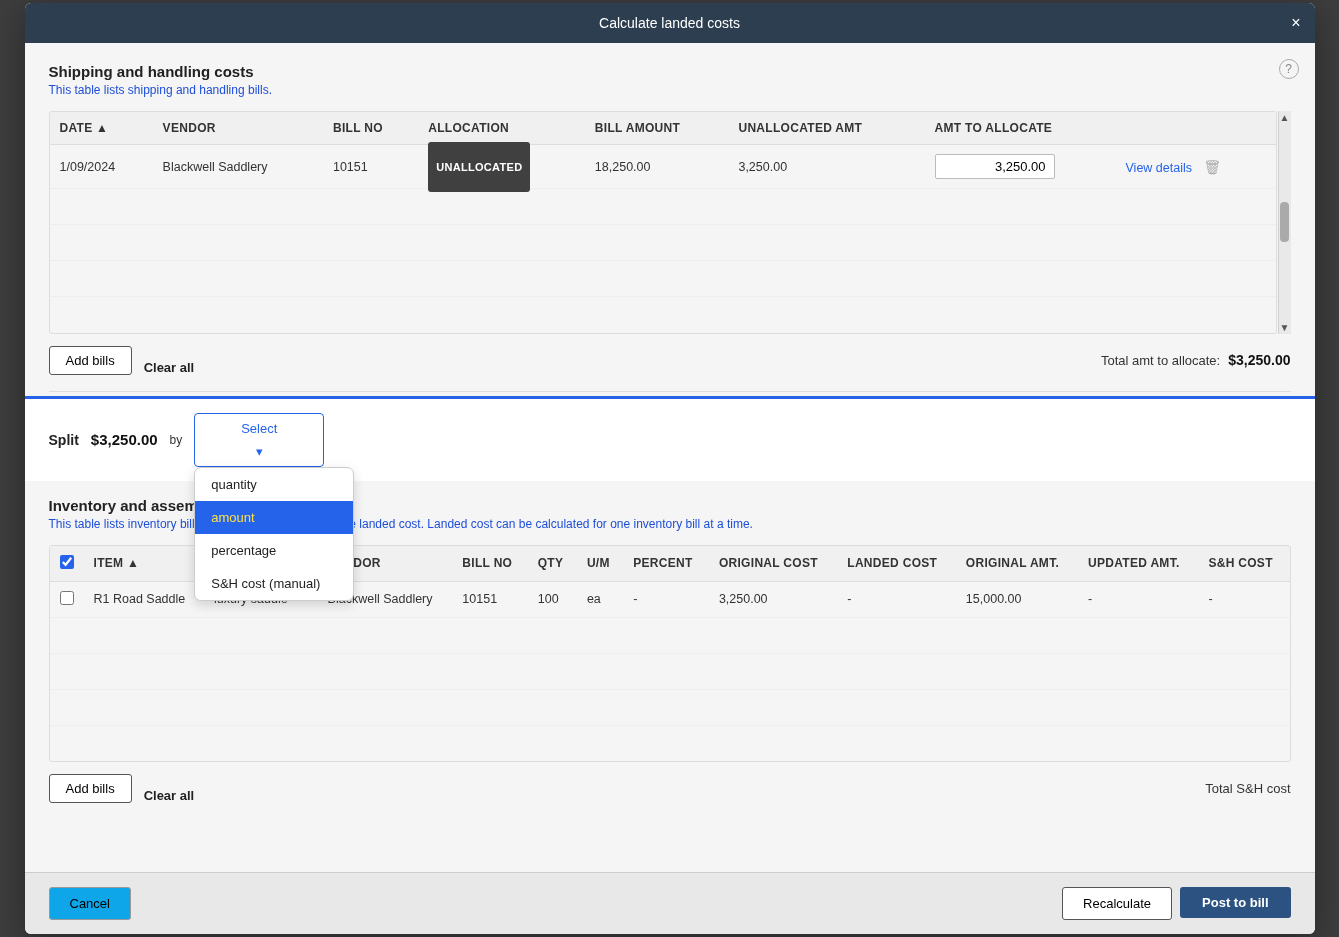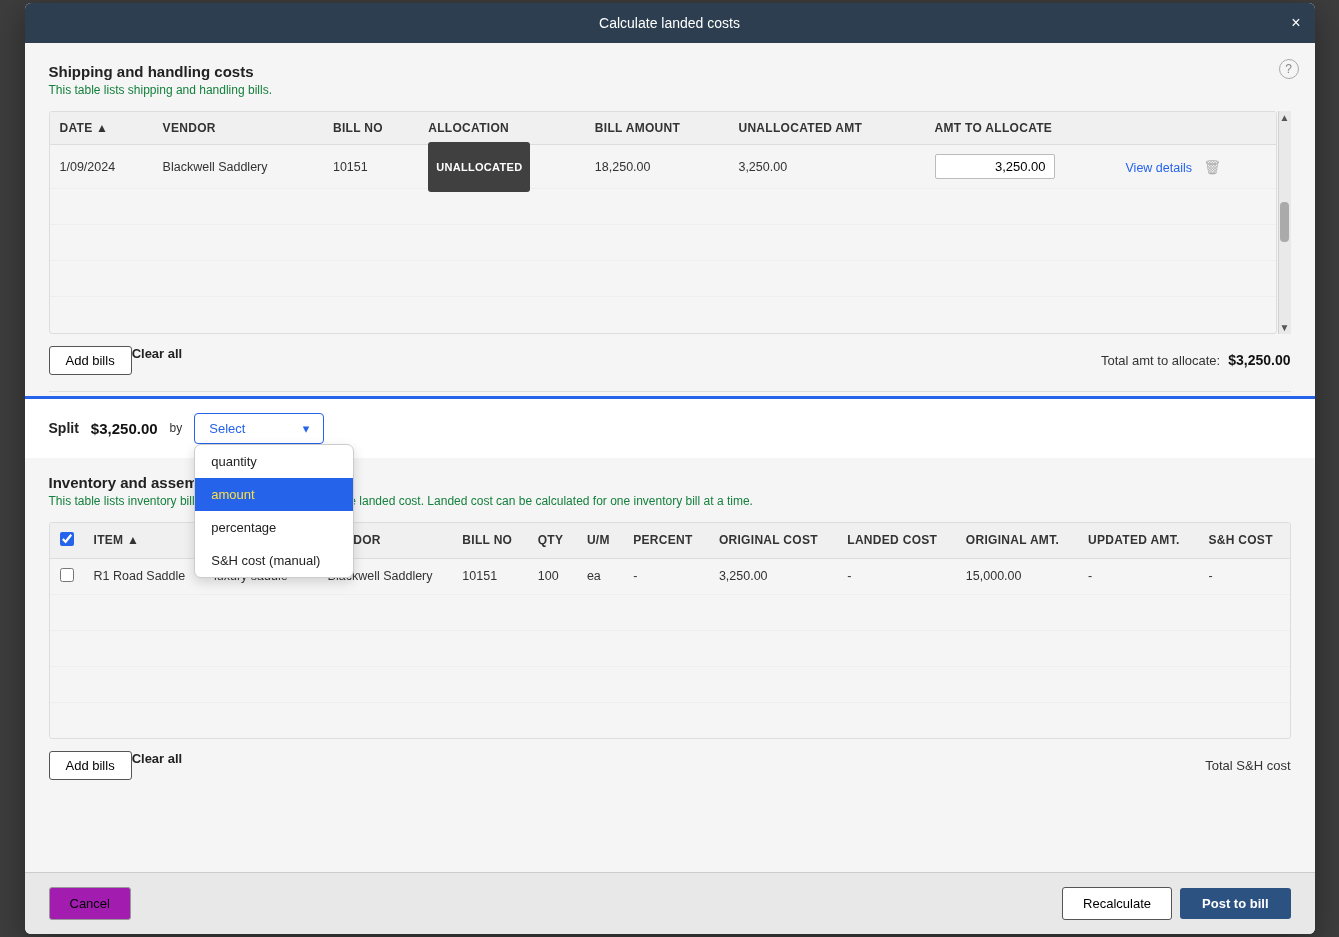--- a/index.html
+++ b/index.html
@@ -79,21 +79,21 @@
       cursor: pointer;
     }
     .section-title {
       font-size: 15px;
       font-weight: 700;
       color: #222;
       margin-bottom: 3px;
     }
     .section-subtitle {
       font-size: 12px;
-      color: #15803d;
+      color: #1d4ed8;
       margin-bottom: 14px;
     }
     table {
       width: 100%;
       border-collapse: collapse;
       font-size: 12.5px;
     }
     thead th {
       background: #f0f0f0;
       padding: 9px 10px;
@@ -153,22 +153,22 @@
       cursor: pointer;
     }
     .table-actions-row {
       display: flex;
       align-items: center;
       justify-content: space-between;
       padding: 12px 0;
     }
     .table-actions-left {
       display: flex;
-      align-items: flex-start;
-      gap: 0;
+      align-items: flex-end;
+      gap: 12px;
     }
     .btn-outline {
       border: 1.5px solid #555;
       background: white;
       padding: 6px 16px;
       border-radius: 3px;
       cursor: pointer;
       font-size: 13px;
       font-weight: 500;
     }
@@ -231,20 +231,21 @@
       padding: 7px 14px;
       border-radius: 4px;
       cursor: pointer;
       font-size: 13px;
       color: #2563eb;
       display: flex;
       align-items: center;
       gap: 8px;
       min-width: 130px;
       justify-content: space-between;
+      flex-direction: column;
     }
     .dropdown-menu {
       position: absolute;
       top: 100%;
       left: 0;
       background: white;
       border: 1px solid #ccc;
       border-radius: 7px;
       box-shadow: 0 4px 12px rgba(0,0,0,0.15);
       z-index: 100;
@@ -280,21 +281,21 @@
       background: #e8e8e8;
       padding: 14px 24px;
       display: flex;
       align-items: center;
       justify-content: space-between;
       border-top: 1px solid #ccc;
       flex-shrink: 0;
     }
     .btn-cancel {
       border: 1.5px solid #999;
-      background: #a21caf;
+      background: #0ea5e9;
       padding: 8px 20px;
       border-radius: 3px;
       cursor: pointer;
       font-size: 13px;
       font-weight: 500;
     }
     .btn-recalculate {
       border: 1.5px solid #555;
       background: white;
       padding: 8px 20px;
@@ -309,21 +310,21 @@
       color: white;
       border: none;
       padding: 8px 22px;
       border-radius: 3px;
       cursor: pointer;
       font-size: 13px;
       font-weight: 600;
     }
     .right-btns {
       display: flex;
-      align-items: center;
+      align-items: flex-start;
     }
     .sh-table-wrapper {
       position: relative;
     }
     .scrollbar-right {
       position: absolute;
       right: 0;
       top: 0;
       bottom: 0;
       width: 13px;

